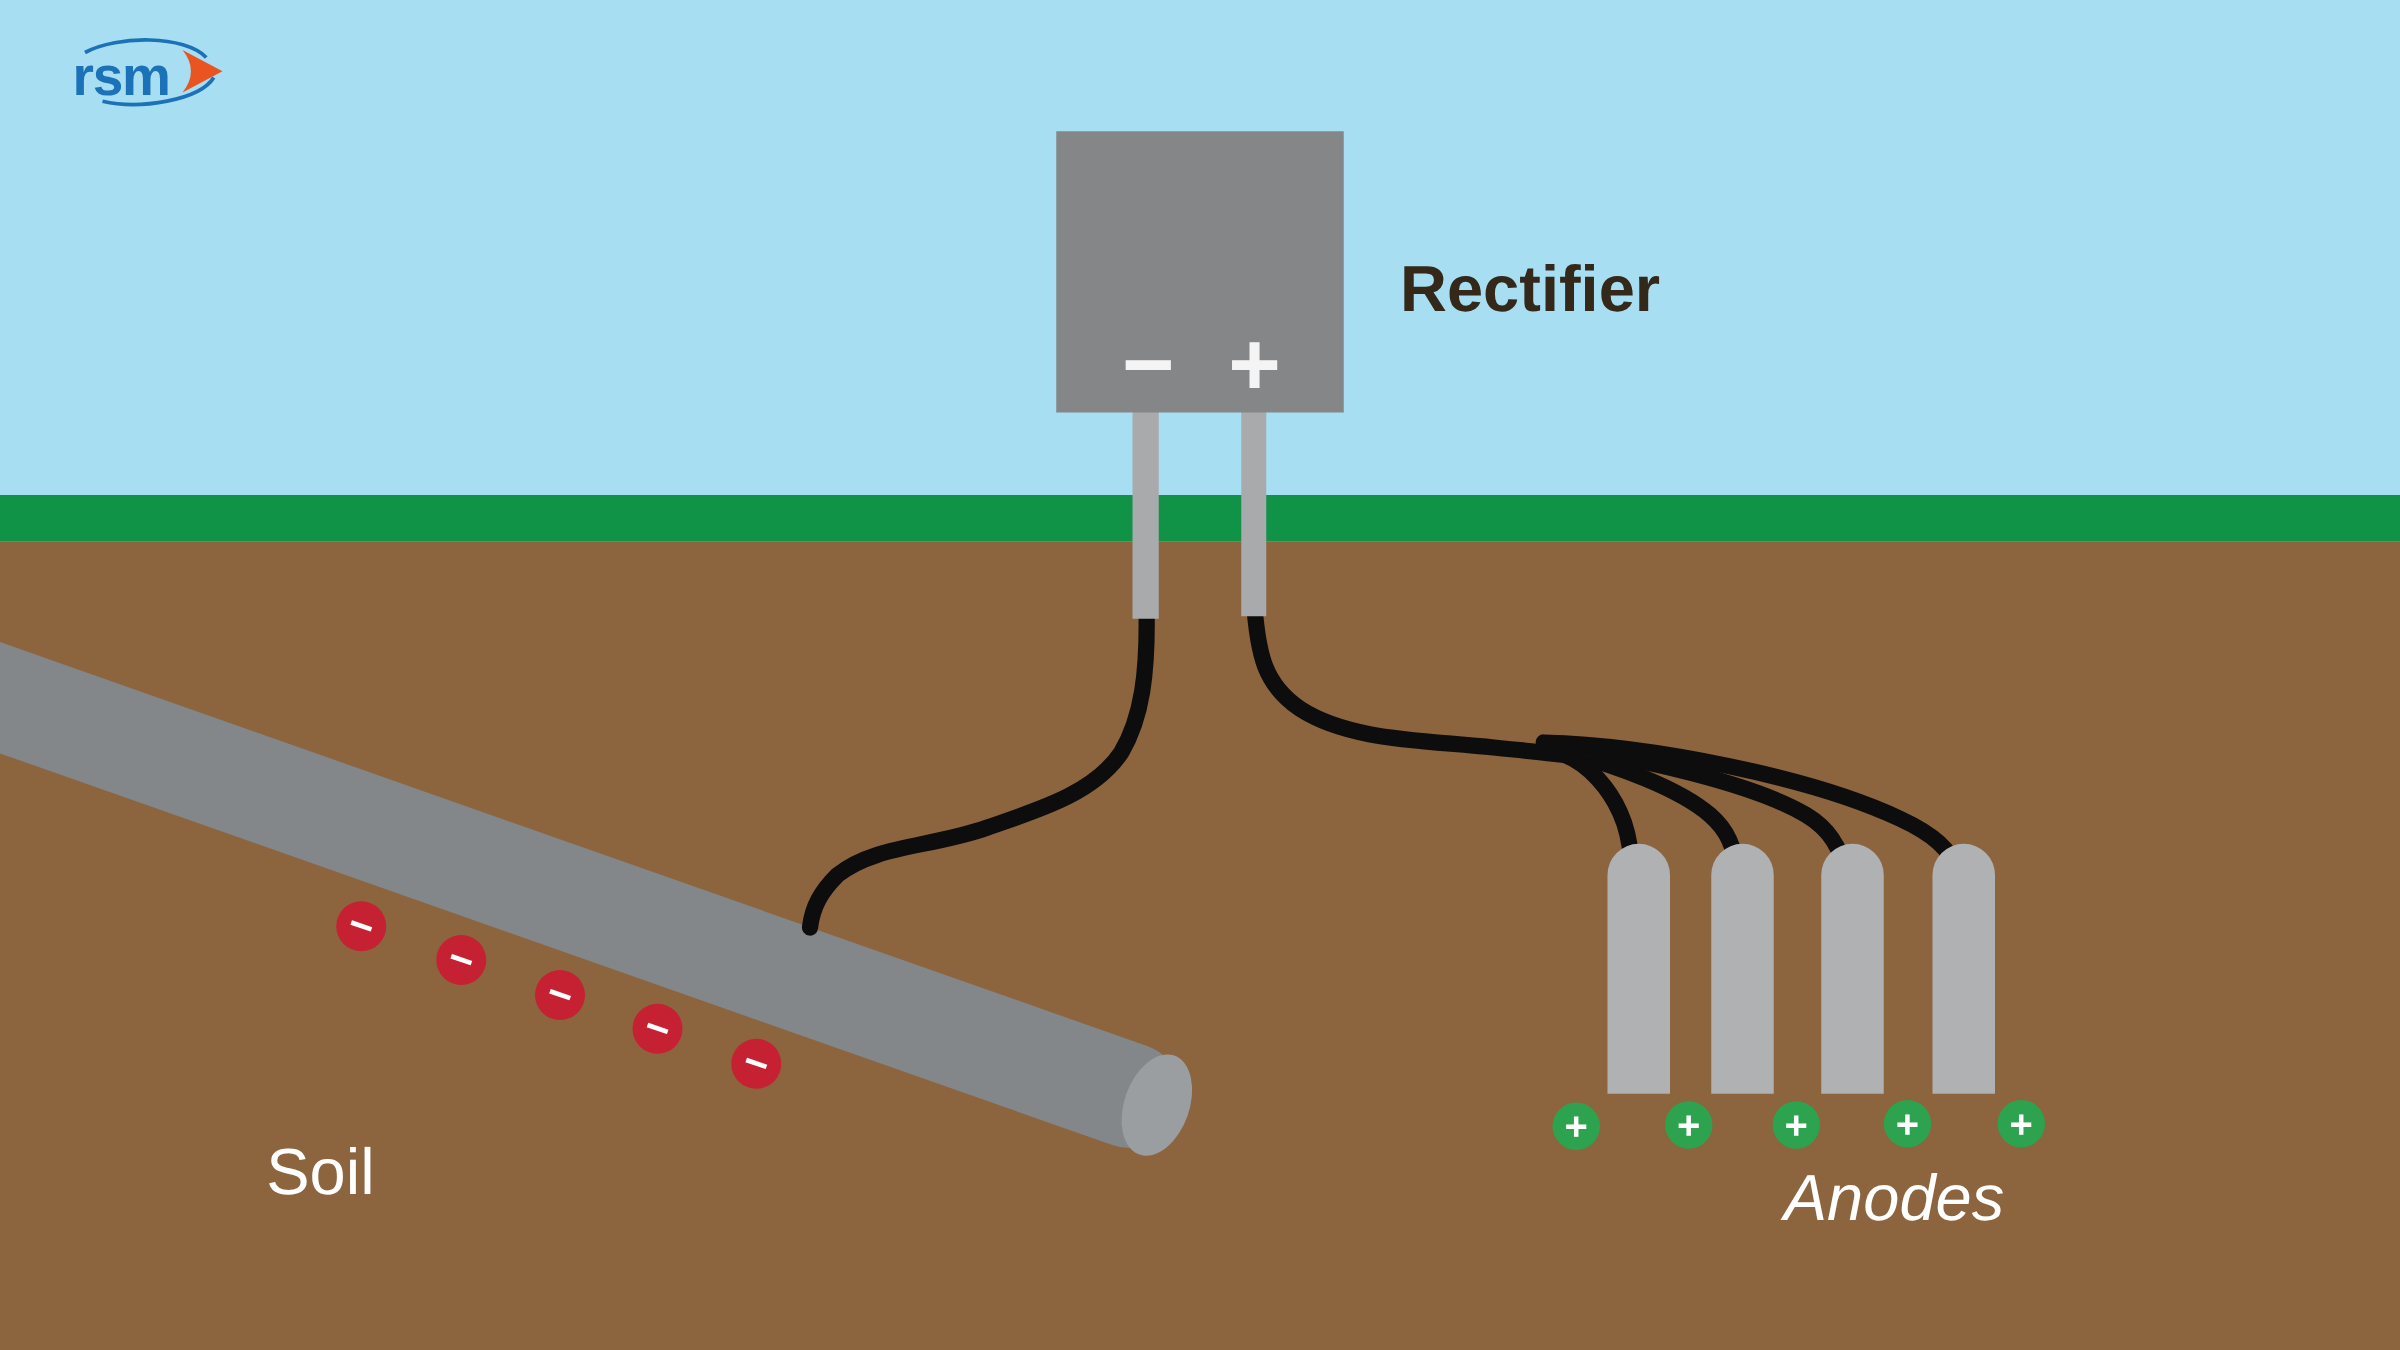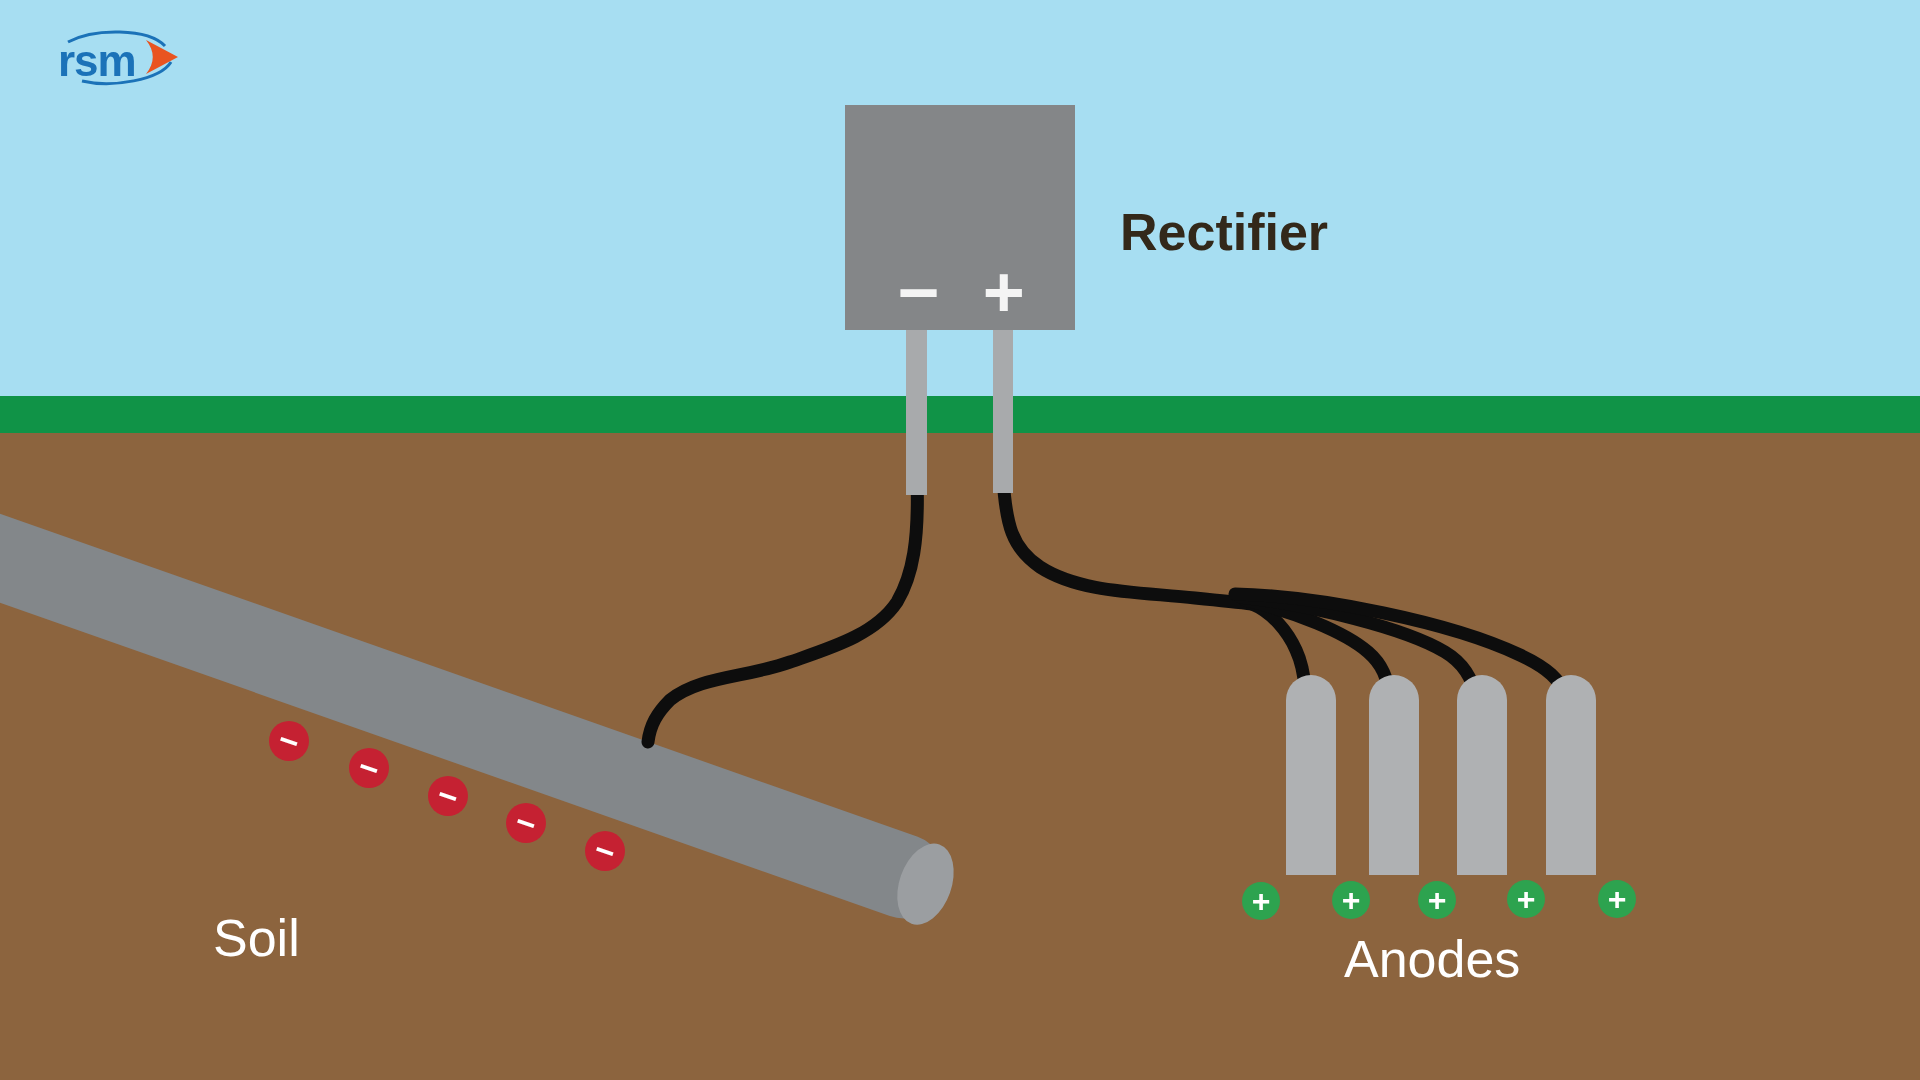--- a/index.html
+++ b/index.html
@@ -35,21 +35,21 @@
     display:flex;align-items:center;justify-content:center;color:#fff;
     font-size:34px;font-weight:700;line-height:1;}
   .charge.neg{background:var(--negative-red,#c52132);}
   .charge.neg span{display:inline-block;transform:rotate(19deg);}
   .charge.pos{background:var(--positive-green,#2da34f);width:38px;height:38px;font-size:32px;}
   
   .lbl{font-size:52px;font-weight:500;color:var(--label-white,#ffffff);line-height:1;white-space:nowrap;text-align:center;}
   #lbl-rectifier{left:1120px;top:206px;color:var(--label-dark,#33281a);font-weight:700;}
   #lbl-pipeline{left:367px;top:577px;}
   #lbl-soil{left:173px;top:912px;margin-left:40px;}
-  #lbl-anodes{left:1344px;top:933px;}
+  #lbl-anodes{left:1427px;top:933px;font-style:italic;}
   
   #cables{left:0;top:0;width:1920px;height:1080px;pointer-events:none;}
   #cables path{fill:none;stroke:var(--cable-black,#0d0d0d);stroke-width:13;stroke-linecap:round;}
   
   #logo{left:52px;top:26px;width:130px;height:64px;}
 </style>
 </head>
 <body>
 
 <div id="scene">

